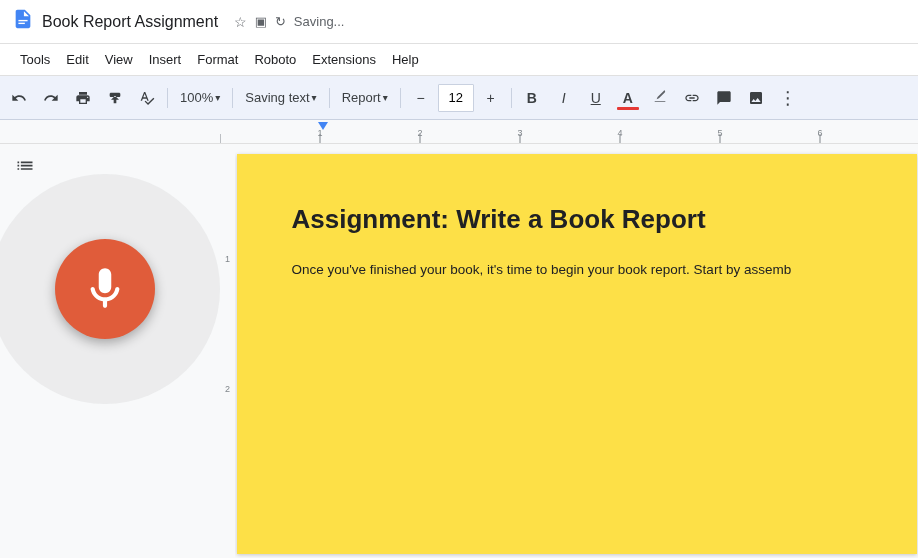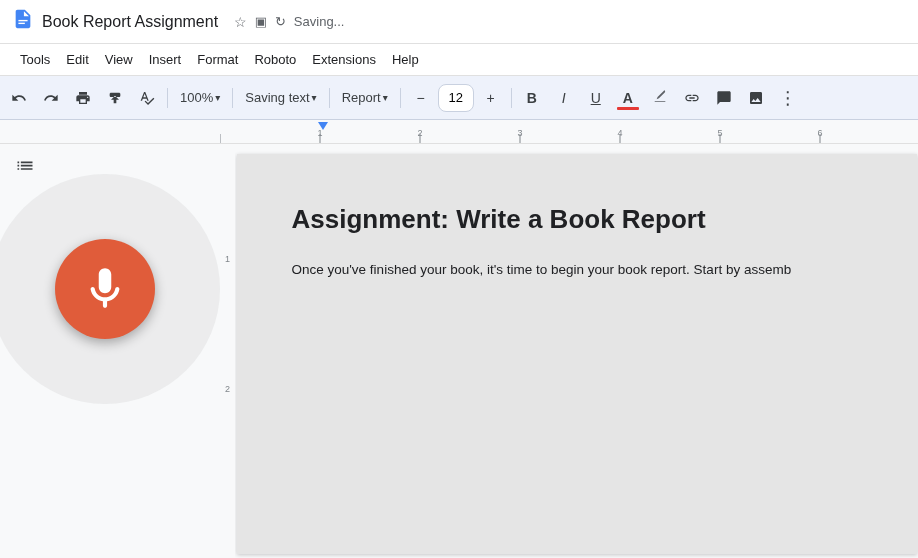--- a/index.html
+++ b/index.html
@@ -37,21 +37,21 @@
     }
     .toolbar-divider { width: 1px; height: 20px; background: #c9d1e0; margin: 0 3px; }
     .toolbar-select {
       display: flex; align-items: center; padding: 3px 6px;
       border: 1px solid transparent; border-radius: 4px; cursor: pointer;
       font-size: 13px; color: #3c4043; background: transparent; height: 30px;
     }
     .toolbar-select .arrow { font-size: 10px; margin-left: 2px; }
     .font-size-box {
       display: flex; align-items: center; border: 1px solid #c9d1e0;
-      border-radius: 8px; padding: 2px 4px; background: #fff; height: 28px;
+      border-radius: 1px; padding: 2px 4px; background: #fff; height: 28px;
     }
     .font-size-box input {
       width: 26px; text-align: center; border: none; outline: none;
       font-size: 13px; background: transparent;
     }
     .font-size-btn { font-size: 14px; color: #3c4043; cursor: pointer; padding: 0 2px; }
     .bold-btn { font-weight: bold; font-size: 14px; }
     .italic-btn { font-style: italic; font-size: 14px; }
     .underline-btn { text-decoration: underline; font-size: 14px; }
     .color-btn { position: relative; }
@@ -109,21 +109,21 @@
       box-shadow: 0 4px 12px rgba(0,0,0,0.3);
     }
 
     
     .doc-area {
       flex: 1; overflow: hidden; background: #f8f9fa;
       display: flex; flex-direction: column; align-items: center;
       padding-top: 10px;
     }
     .page {
-      background: #e5e5e5;
+      background: #fde047;
       width: 680px;
       min-height: 400px;
       box-shadow: 0 1px 4px rgba(0,0,0,0.2);
       padding: 50px 55px 40px 55px;
     }
     .doc-title-text {
       font-size: 26px; font-weight: 700; color: #202124;
       margin-bottom: 24px; font-family: 'Arial', sans-serif;
     }
     .doc-para {

